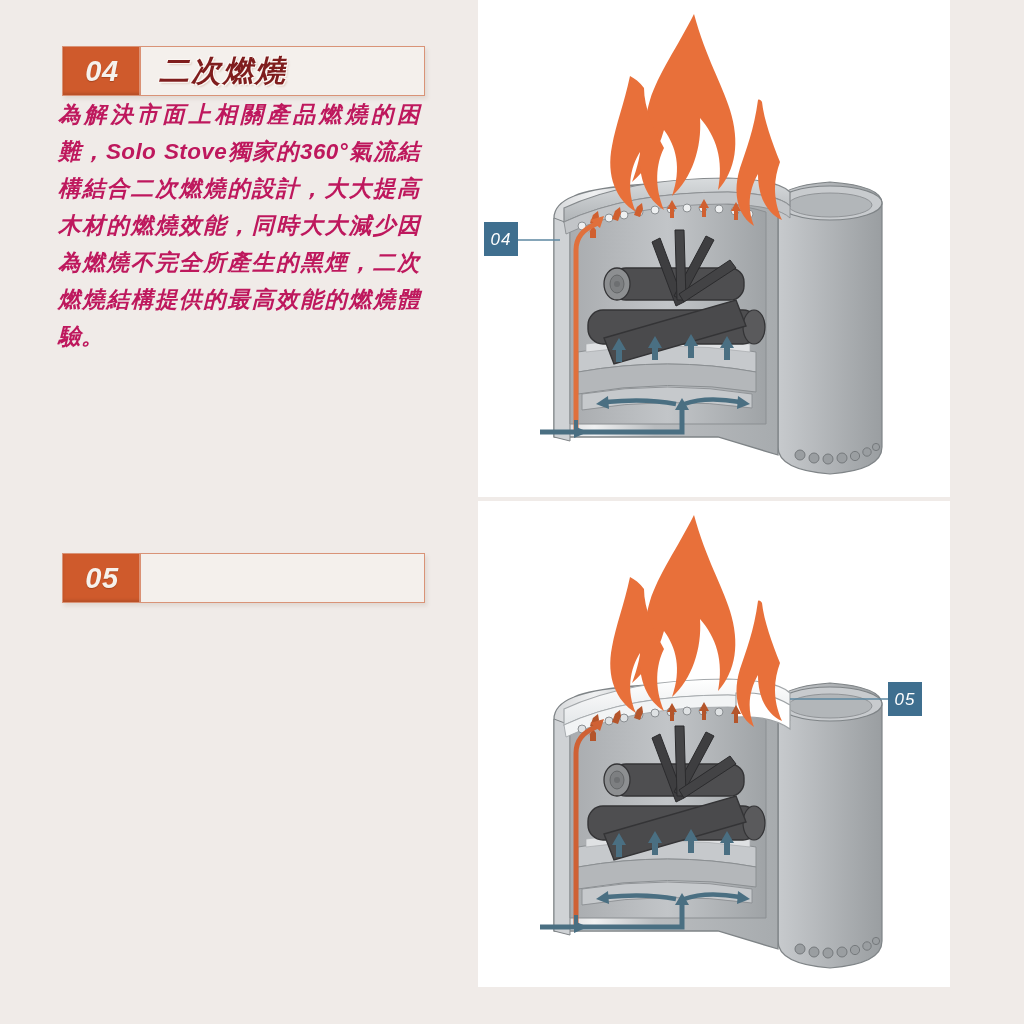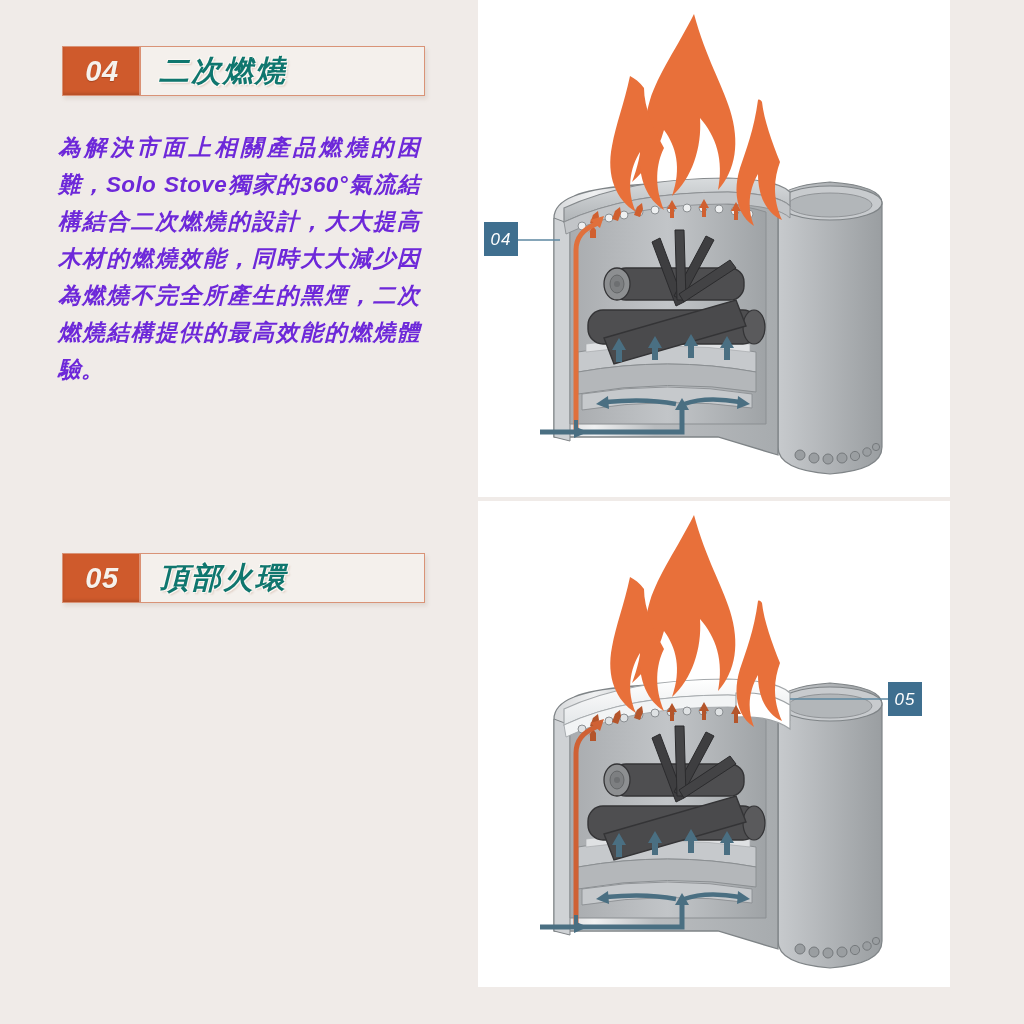--- a/index.html
+++ b/index.html
@@ -60,35 +60,34 @@
     text-shadow: 0 1px 1px rgba(120,45,15,0.45);
     flex: 0 0 auto;
   }
   .head-title {
     flex: 1 1 auto;
     display: flex;
     align-items: center;
     padding-left: 18px;
     font-size: 30px;
     font-weight: bold;
-    color: #0f766e;
+    color: #7f1d1d;
     letter-spacing: 2px;
     text-shadow: 1px 1px 0 #fbf7f3, -1px -1px 0 #fbf7f3,
                  1px -1px 0 #fbf7f3, -1px 1px 0 #fbf7f3,
                  2px 2px 2px rgba(150,80,45,0.20);
   }
 
   .body-text {
     margin-left: 58px;
-    margin-top: 33px;
     width: 362px;
     font-size: 22.5px;
     font-weight: bold;
     line-height: 37px;
-    color: #6d28d9;
+    color: #be185d;
     letter-spacing: 0.4px;
     text-align: justify;
     text-justify: inter-ideograph;
   }
   .body-text p { margin: 0; }
 
   
   .panel {
     position: absolute;
     left: 478px;
@@ -121,21 +120,20 @@
         <div class="head-title">二次燃燒</div>
       </div>
       <div class="body-text">
         <p>為解決市面上相關產品燃燒的困難，Solo Stove獨家的360°氣流結構結合二次燃燒的設計，大大提高木材的燃燒效能，同時大大減少因為燃燒不完全所產生的黑煙，二次燃燒結構提供的最高效能的燃燒體驗。</p>
       </div>
     </div>
 
     <div class="section section-05">
       <div class="head-bar">
         <div class="head-num">05</div>
-        <div class="head-title">頂部火環</div>
       </div>
     </div>
 
   </div>
 
   <div class="panel panel-top">
     <svg viewBox="0 0 472 497" preserveAspectRatio="xMidYMid meet">
       <defs>
         <linearGradient id="bodyG4" x1="0" y1="0" x2="1" y2="0">
           <stop offset="0" stop-color="#d6d8da"></stop>

